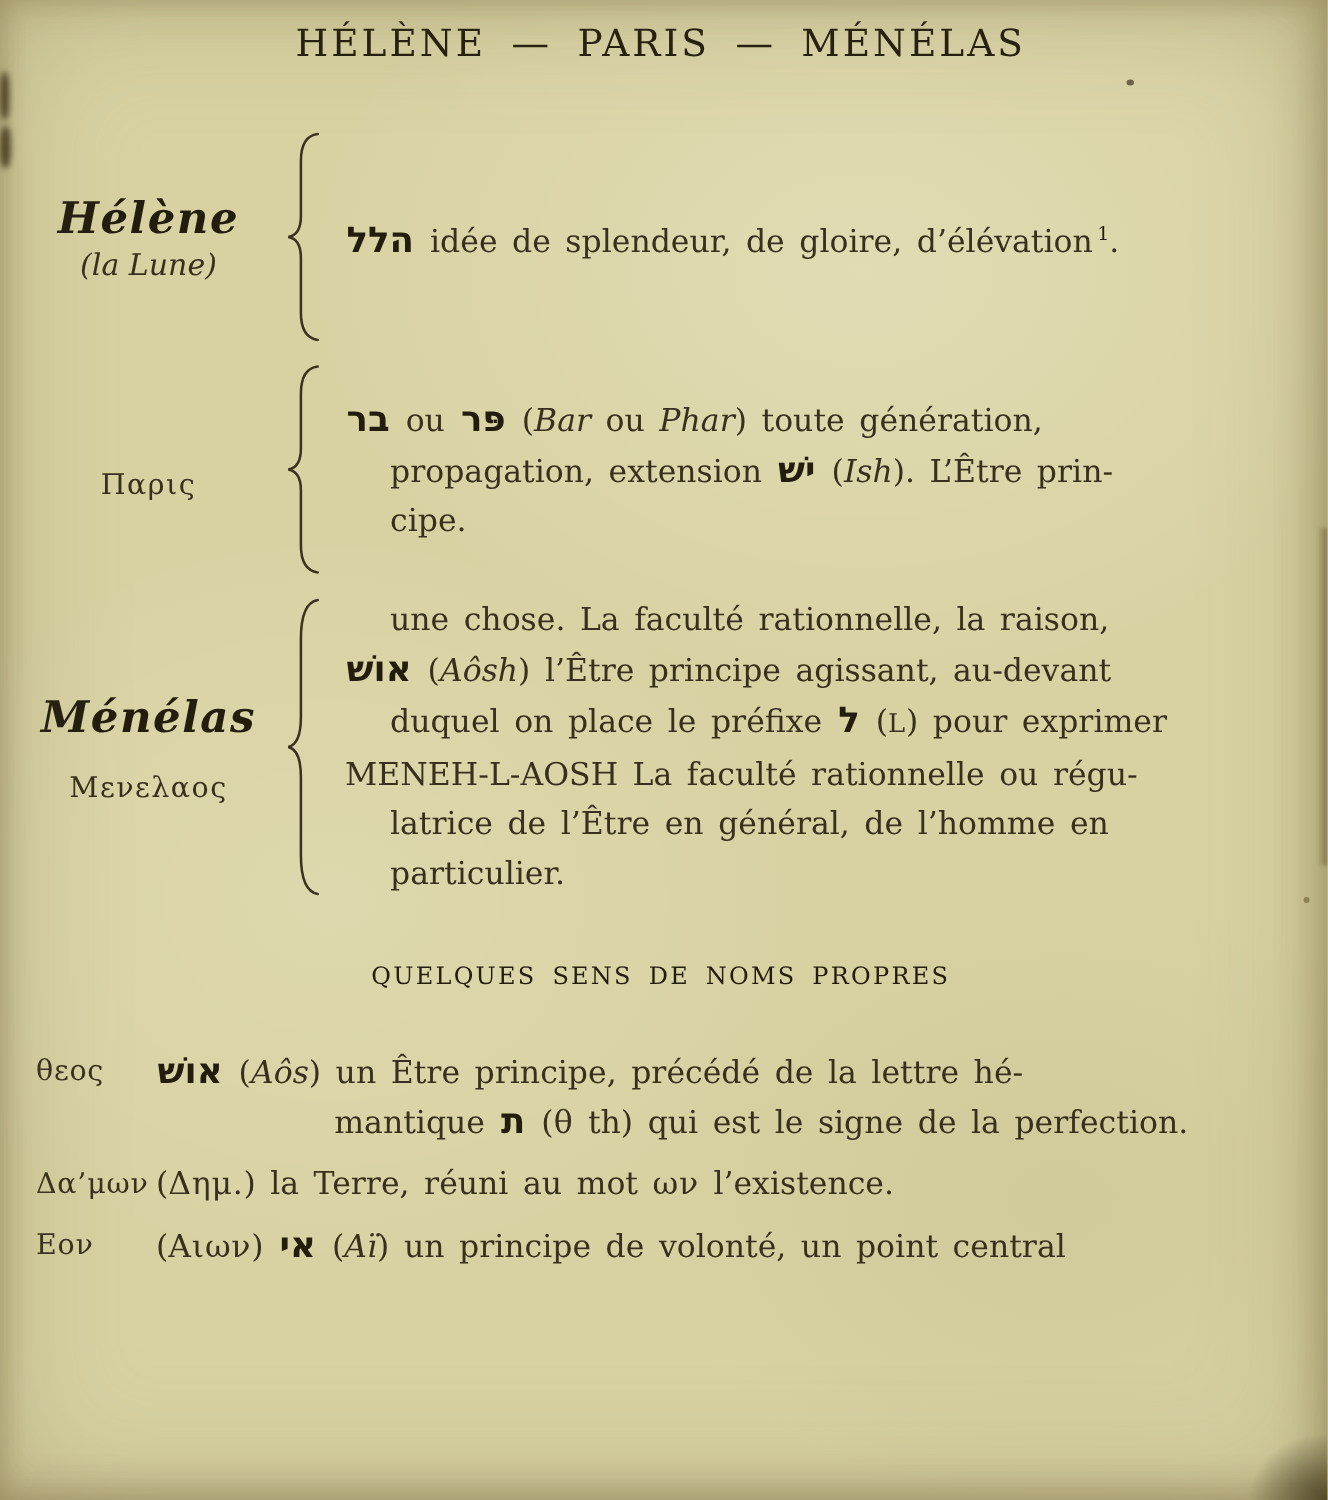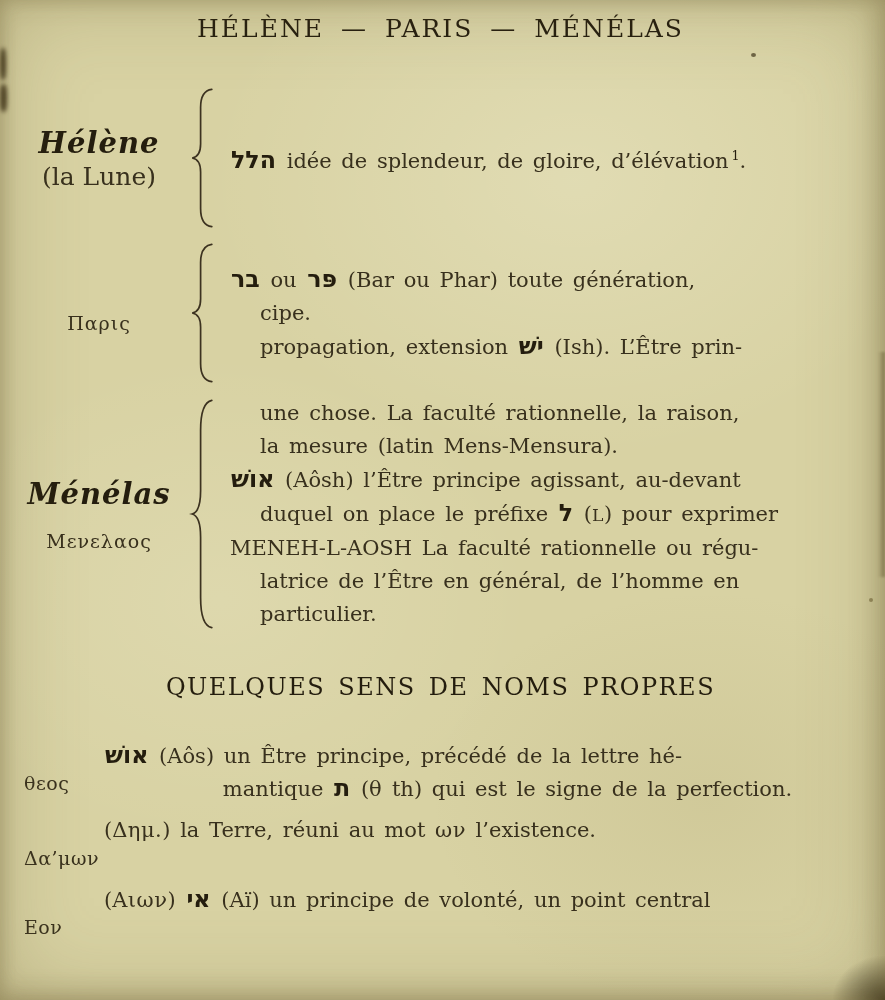--- a/index.html
+++ b/index.html
@@ -28,48 +28,48 @@
       inset 0 -10px 22px rgba(105,90,48,.16),
       inset 4px 0 14px rgba(105,90,48,.14);
   }
   main{padding:10px 14px 0 10px;}
   h1{
     text-align:center;font-weight:normal;font-size:25px;
     letter-spacing:2px;word-spacing:7px;color:var(--ink-dark);
     margin:4px 0 44px 0;
   }
   h2{
-    text-align:center;font-weight:normal;font-size:24px;
+    text-align:center;font-weight:normal;font-size:16px;
     letter-spacing:1.5px;word-spacing:4px;color:var(--ink-dark);
     margin:42px 0 38px 0;
   }
   
   .entry{display:flex;align-items:center;margin-bottom:13px;}
   .label-col{width:178px;flex:none;text-align:center;}
   .name{font-style:italic;font-weight:bold;font-size:29px;letter-spacing:1px;color:var(--ink-dark);}
-  .subname{font-size:25px;margin-top:2px;}
+  .subname{font-size:20px;margin-top:2px;font-style:italic;}
   .greeklabel{font-size:19px;margin-top:19px;letter-spacing:1px;}
   .brace-col{width:42px;flex:none;align-self:stretch;display:flex;align-items:stretch;padding:1px 0;}
   .brace{width:28px;height:100%;display:block;color:#3c3220;}
   .text-col{flex:1;padding-right:8px;}
   .line{font-size:21px;line-height:33px;word-spacing:3px;white-space:nowrap;}
   .cont{padding-left:30px;}
   
   .heb{
     font-family:"DejaVu Sans","Liberation Sans",sans-serif;
     font-weight:bold;font-size:1.13em;color:var(--ink-dark);
     padding:0 1px;
   }
-  .ital{margin-top:24px;}
+  .ital{font-style:italic;margin-top:24px;}
   .grk{letter-spacing:.5px;}
   .supref{font-size:.6em;vertical-align:super;margin-left:3px;color:var(--ink-dark);}
   .smallcap{font-size:.82em;letter-spacing:.5px;}
   
   .nrow{display:flex;margin-bottom:9px;}
-  .rowgreek{width:94px;flex:none;padding-left:14px;font-size:19px;letter-spacing:.5px;line-height:32px;margin-top:28px;}
+  .rowgreek{width:94px;flex:none;padding-left:14px;font-size:19px;letter-spacing:.5px;line-height:32px;}
   .rowtext{flex:1;padding-right:6px;}
   .nrow .line{line-height:32px;}
   .nrow .cont{padding-left:46px;text-align:center;}
   
   .artifact{position:absolute;pointer-events:none;}
   .smudge-a{left:0;top:48px;width:6px;height:32px;background:#453b22;border-radius:40%;filter:blur(2px);}
   .smudge-b{left:0;top:84px;width:7px;height:28px;background:#4a3f26;border-radius:40%;filter:blur(2px);}
   .speck-a{left:751px;top:53px;width:5px;height:4px;background:#4a3f24;border-radius:50%;opacity:.75;}
   .speck-b{left:869px;top:598px;width:4px;height:4px;background:#57491f;border-radius:50%;opacity:.5;}
   .corner-br{right:0;bottom:0;width:52px;height:44px;
@@ -104,39 +104,38 @@
           <div class="greeklabel">Παρις</div>
         </div>
         <div class="brace-col">
           <svg viewBox="0 0 20 100" preserveAspectRatio="none" class="brace">
             <path d="M17 1 Q9 2 9 14 L9 40 Q9 49 3 50 Q9 51 9 60 L9 86 Q9 98 17 99" fill="none" stroke="currentColor" stroke-width="1.7" stroke-linecap="round" vector-effect="non-scaling-stroke"></path>
           </svg>
         </div>
         <div class="text-col">
           <div class="para">
             <div class="line"><span class="heb">בר</span><span class="fr"> ou </span><span class="heb">פּר</span><span class="fr"> (</span><span class="ital">Bar</span><span class="fr"> ou </span><span class="ital">Phar</span><span class="fr">) toute génération,</span></div>
+            <div class="line cont"><span class="fr">propagation, extension </span><span class="heb">ישׁ</span><span class="fr"> (</span><span class="ital">Ish</span><span class="fr">). L’Être prin-</span></div>
             <div class="line cont"><span class="fr">cipe.</span></div>
-            <div class="line cont"><span class="fr">propagation, extension </span><span class="heb">ישׁ</span><span class="fr"> (</span><span class="ital">Ish</span><span class="fr">). L’Être prin-</span></div>
           </div>
         </div>
       </div>
       <div class="entry">
         <div class="label-col">
           <div class="name">Ménélas</div>
           <div class="greeklabel">Μενελαος</div>
         </div>
         <div class="brace-col">
           <svg viewBox="0 0 20 100" preserveAspectRatio="none" class="brace">
             <path d="M17 1 Q9 2 9 14 L9 40 Q9 49 3 50 Q9 51 9 60 L9 86 Q9 98 17 99" fill="none" stroke="currentColor" stroke-width="1.7" stroke-linecap="round" vector-effect="non-scaling-stroke"></path>
           </svg>
         </div>
         <div class="text-col">
           <div class="para">
             <div class="line cont"><span class="fr">une chose. La faculté rationnelle, la raison,</span></div>
-            <div class="line cont"><span class="fr">la mesure (latin </span><span class="ital">Mens-Mensura</span><span class="fr">).</span></div>
           </div>
           <div class="para">
             <div class="line"><span class="heb">אוֹש</span><span class="fr"> (</span><span class="ital">Aôsh</span><span class="fr">) l’Être principe agissant, au-devant</span></div>
             <div class="line cont"><span class="fr">duquel on place le préfixe </span><span class="heb">ל</span><span class="fr"> (</span><span class="smallcap">L</span><span class="fr">) pour exprimer</span></div>
           </div>
           <div class="para">
             <div class="line"><span class="fr">MENEH-L-AOSH La faculté rationnelle ou régu-</span></div>
             <div class="line cont"><span class="fr">latrice de l’Être en général, de l’homme en</span></div>
             <div class="line cont"><span class="fr">particulier.</span></div>
           </div>

